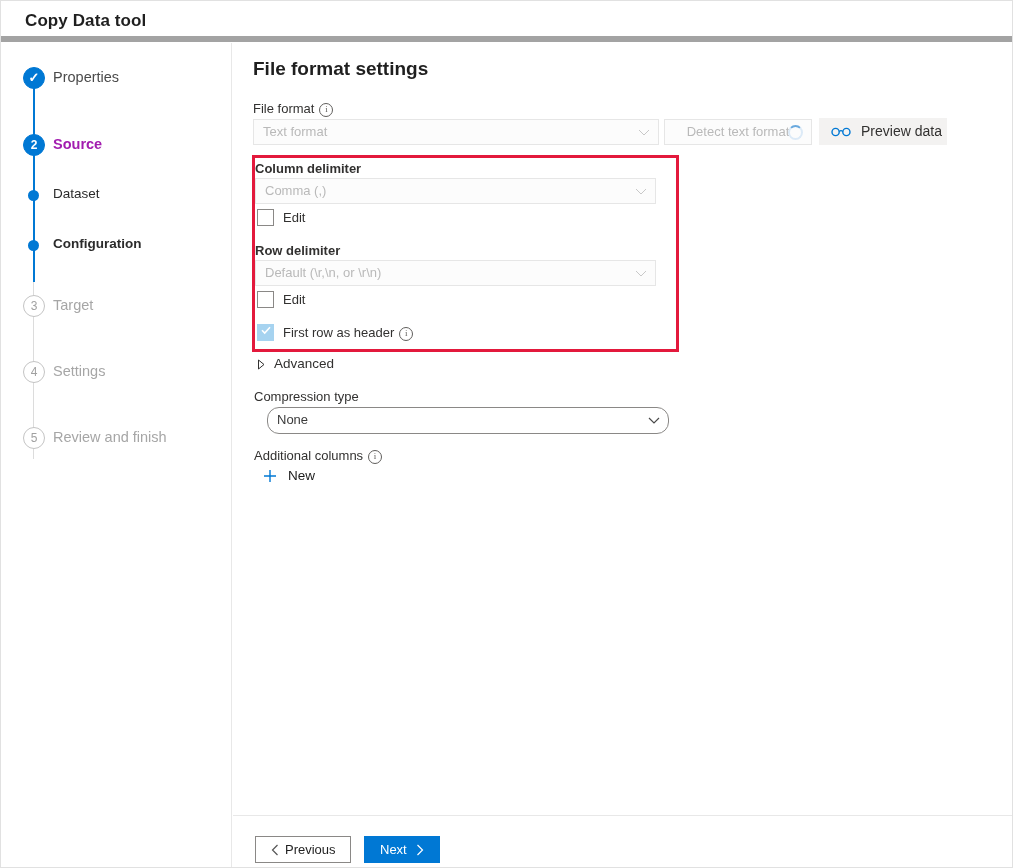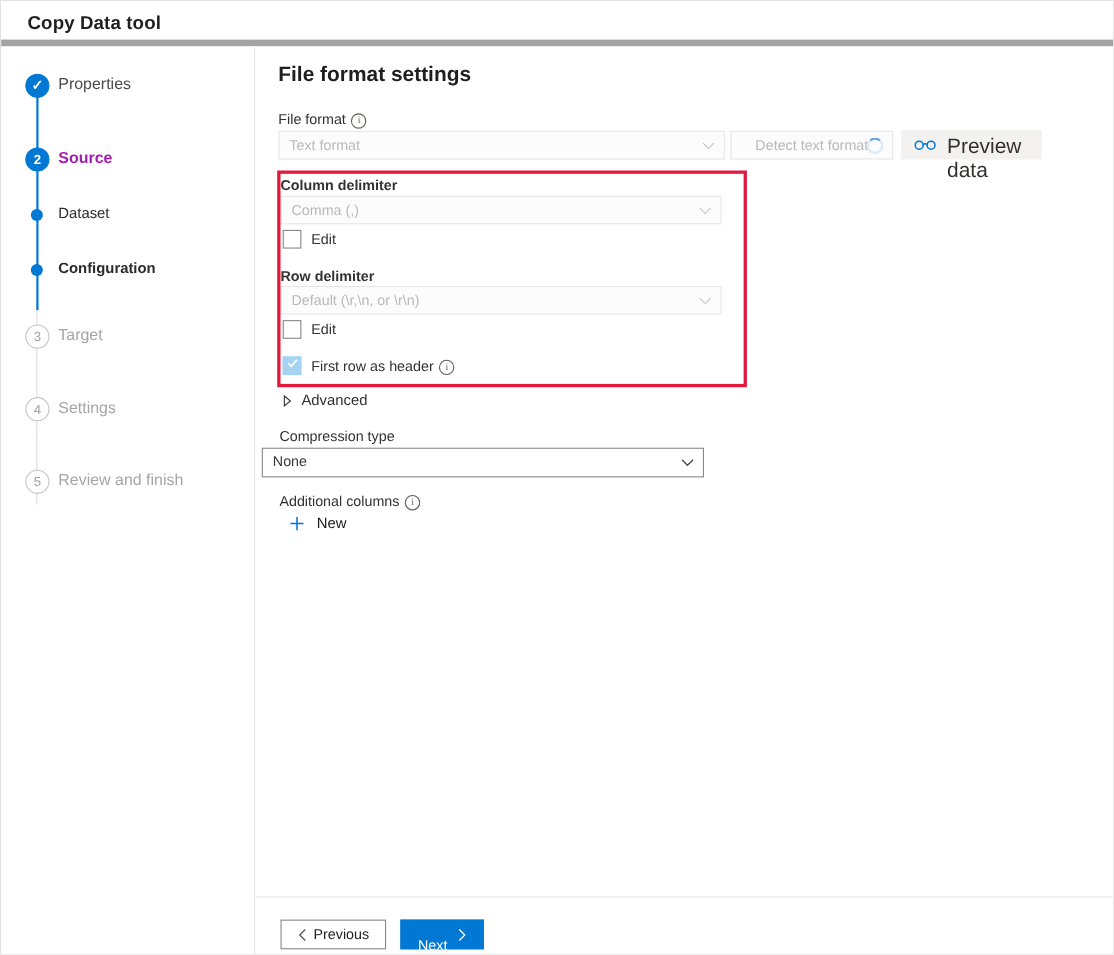--- a/index.html
+++ b/index.html
@@ -242,21 +242,21 @@
   }
   .btn-preview {
     position: absolute;
     left: 818px;
     top: 117px;
     width: 128px;
     height: 27px;
     background: #f3f2f1;
     border: none;
     box-sizing: border-box;
-    font-size: 19px;
+    font-size: 14px;
     color: #323130;
   }
   .btn-preview .glasses {
     position: absolute;
     left: 12px;
     top: 6px;
   }
   .btn-preview .ptxt {
     position: absolute;
     left: 42px;
@@ -381,21 +381,21 @@
     left: 131px;
     top: 20px;
     width: 76px;
     height: 27px;
     box-sizing: border-box;
     background: #0078d4;
     border: 1px solid #0078d4;
     color: #ffffff;
     font-size: 13px;
   }
-  .btn-next .lbl { position: absolute; left: 15px; top: 15px; }
+  .btn-next .lbl { position: absolute; left: 15px; top: 5px; }
   .btn-next .chev { position: absolute; left: 51px; top: 7px; }
 </style>
 </head>
 <body>
 
 <div id="app">
 
   <div class="titlebar">
     <div class="title">Copy Data tool</div>
   </div>
@@ -521,21 +521,21 @@
   <div class="redbox"></div>
 
   <div class="advanced">
     <svg class="tri" viewBox="0 0 9 11">
       <path d="M1.5 1 L7 5.5 L1.5 10 Z" fill="none" stroke="#323130" stroke-width="1"></path>
     </svg>
     <span class="atxt">Advanced</span>
   </div>
 
   <div class="fieldlabel" style="left:253px;top:388px;">Compression type</div>
-  <div class="dd enabled" style="left:237px;top:406px;width:402px;height:27px;">
+  <div class="dd enabled" style="left:266px;top:406px;width:402px;height:27px;border-radius:12px;">
     <div class="val">None</div>
     <svg class="caret" viewBox="0 0 12 12">
       <path d="M1 4 L6 9 L11 4" stroke="#4a4a4a" stroke-width="1.2" fill="none"></path>
     </svg>
   </div>
 
   <div class="fieldlabel" style="left:253px;top:447px;">
     <span>Additional columns</span><span class="infoicon">i</span>
   </div>
   <div class="newlink">

